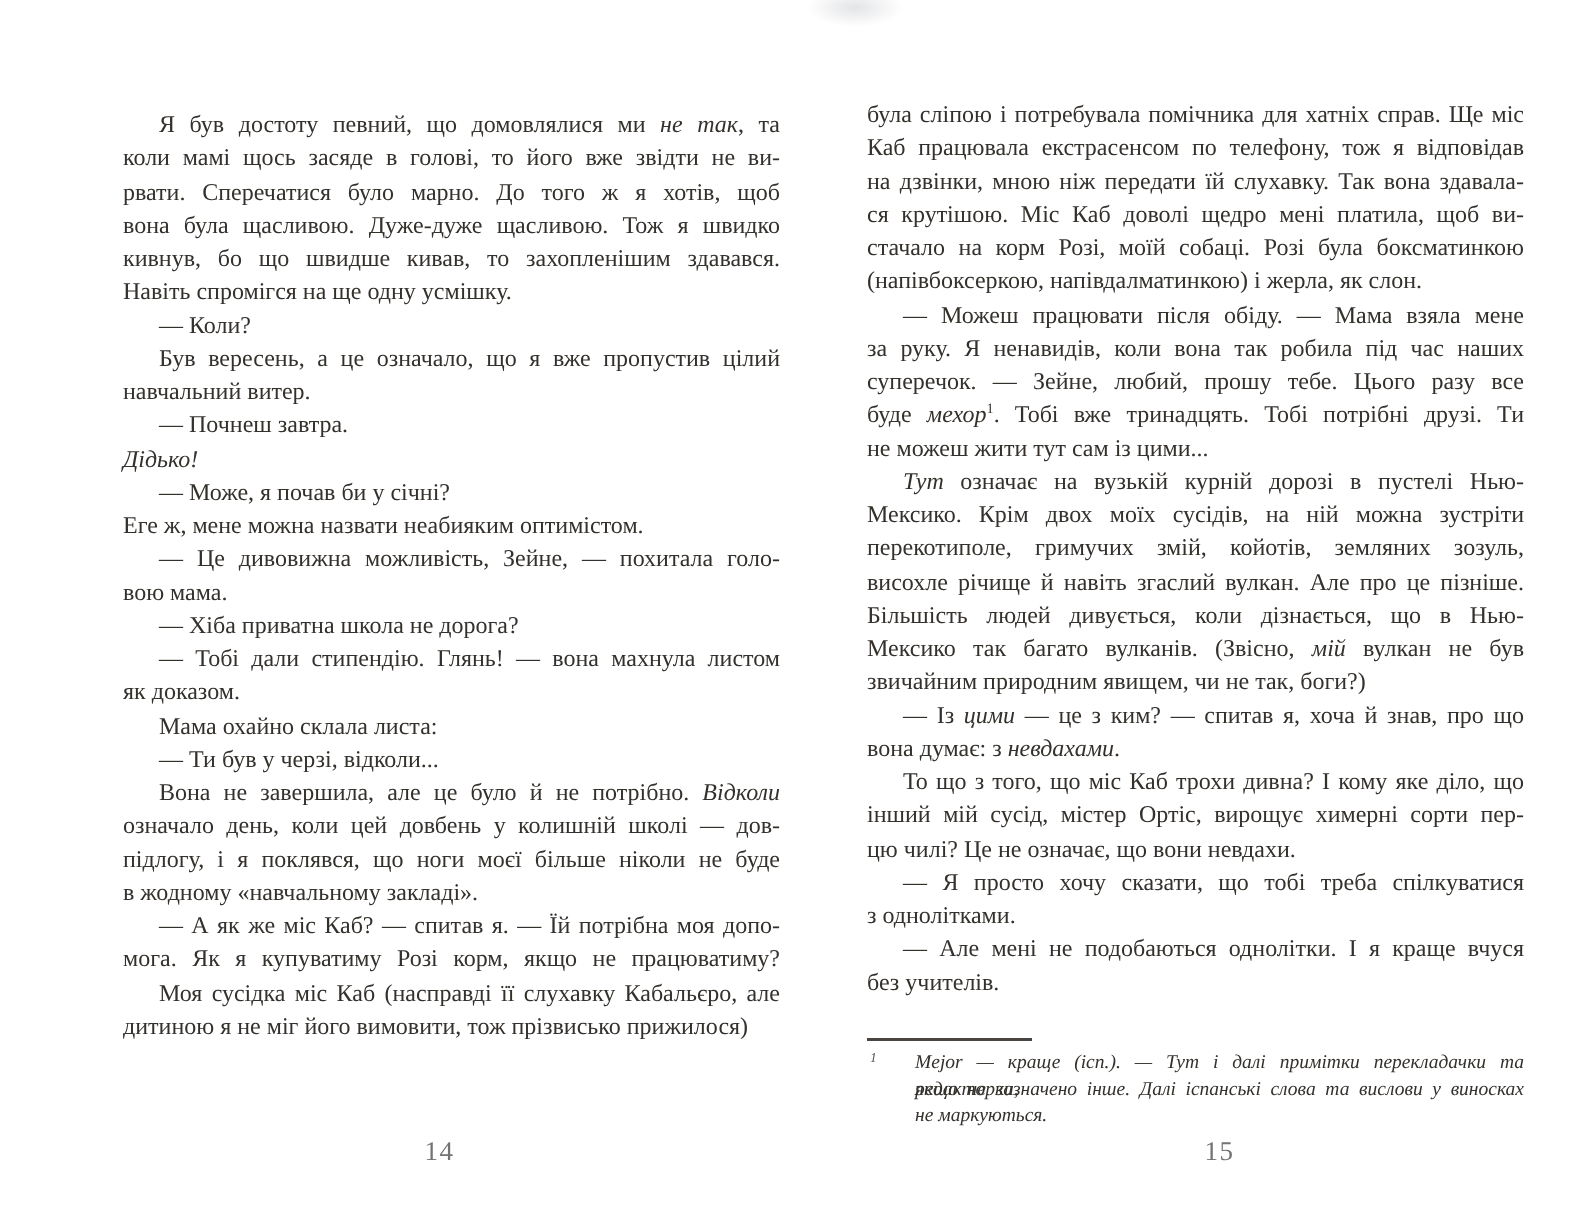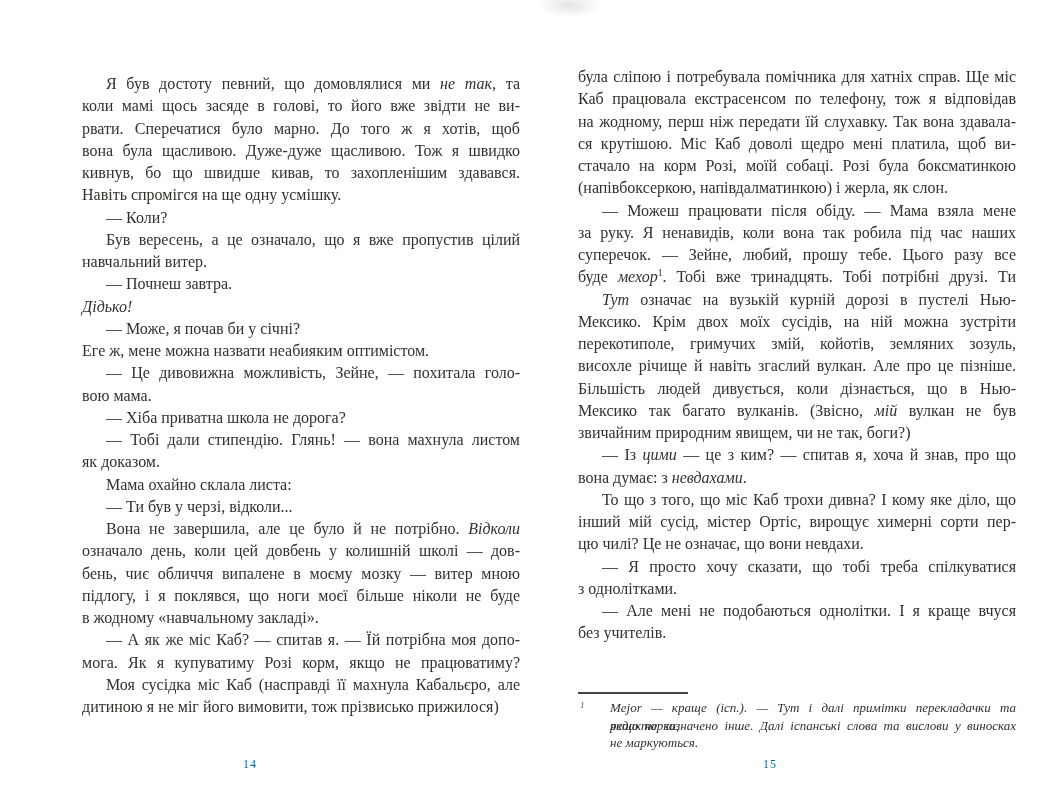--- a/index.html
+++ b/index.html
@@ -74,24 +74,24 @@
   .footnote .ln {
     height: 17.5px;
     line-height: 17.5px;
     font-size: 13px;
   }
 
   .pagenum {
     position: absolute;
     top: 757px;
     width: 60px;
-    text-align: left;
-    font-size: 12px;
+    text-align: right;
+    font-size: 18px;
     letter-spacing: 1px;
-    color: #0369a1;
+    color: #737373;
   }
   .pagenum.left  { left: 243px; }
   .pagenum.right { left: 763px; }
 </style>
 </head>
 <body>
 
 <div class="spread">
   <div class="smudge"></div>
 
@@ -111,42 +111,42 @@
       <div class="ln end"><span>Еге ж, мене можна назвати неабияким оптимістом.</span></div>
       <div class="ln ind"><span>— Це дивовижна можливість, Зейне, — похитала голо-</span></div>
       <div class="ln end"><span>вою мама.</span></div>
       <div class="ln ind end"><span>— Хіба приватна школа не дорога?</span></div>
       <div class="ln ind"><span>— Тобі дали стипендію. Глянь! — вона махнула листом</span></div>
       <div class="ln end"><span>як доказом.</span></div>
       <div class="ln ind end"><span>Мама охайно склала листа:</span></div>
       <div class="ln ind end"><span>— Ти був у черзі, відколи...</span></div>
       <div class="ln ind"><span>Вона не завершила, але це було й не потрібно. </span><i>Відколи</i></div>
       <div class="ln"><span>означало день, коли цей довбень у колишній школі — дов-</span></div>
-      <div class="ln"><span>бень, чиє обличчя випалене в моєму мозку — витер мною</span></div>
       <div class="ln"><span>підлогу, і я поклявся, що ноги моєї більше ніколи не буде</span></div>
       <div class="ln end"><span>в жодному «навчальному закладі».</span></div>
       <div class="ln ind"><span>— А як же міс Каб? — спитав я. — Їй потрібна моя допо-</span></div>
       <div class="ln"><span>мога. Як я купуватиму Розі корм, якщо не працюватиму?</span></div>
-      <div class="ln ind"><span>Моя сусідка міс Каб (насправді її махнула Кабальєро, але</span></div>
+      <div class="ln ind"><span>Моя сусідка міс Каб (насправді її слухавку Кабальєро, але</span></div>
       <div class="ln end"><span>дитиною я не міг його вимовити, тож прізвисько прижилося)</span></div>
     </section>
 
   <div class="pagenum left">14</div>
 
   <section class="page-text right">
       <div class="ln"><span>була сліпою і потребувала помічника для хатніх справ. Ще міс</span></div>
       <div class="ln"><span>Каб працювала екстрасенсом по телефону, тож я відповідав</span></div>
-      <div class="ln"><span>на жодному, перш ніж передати їй слухавку. Так вона здавала-</span></div>
+      <div class="ln"><span>на дзвінки, мною ніж передати їй слухавку. Так вона здавала-</span></div>
       <div class="ln"><span>ся крутішою. Міс Каб доволі щедро мені платила, щоб ви-</span></div>
       <div class="ln"><span>стачало на корм Розі, моїй собаці. Розі була боксматинкою</span></div>
       <div class="ln end"><span>(напівбоксеркою, напівдалматинкою) і жерла, як слон.</span></div>
       <div class="ln ind"><span>— Можеш працювати після обіду. — Мама взяла мене</span></div>
       <div class="ln"><span>за руку. Я ненавидів, коли вона так робила під час наших</span></div>
       <div class="ln"><span>суперечок. — Зейне, любий, прошу тебе. Цього разу все</span></div>
       <div class="ln"><span>буде </span><i>мехор</i><sup>1</sup><span>. Тобі вже тринадцять. Тобі потрібні друзі. Ти</span></div>
+      <div class="ln end"><span>не можеш жити тут сам із цими...</span></div>
       <div class="ln ind"><i>Тут</i><span> означає на вузькій курній дорозі в пустелі Нью-</span></div>
       <div class="ln"><span>Мексико. Крім двох моїх сусідів, на ній можна зустріти</span></div>
       <div class="ln"><span>перекотиполе, гримучих змій, койотів, земляних зозуль,</span></div>
       <div class="ln"><span>висохле річище й навіть згаслий вулкан. Але про це пізніше.</span></div>
       <div class="ln"><span>Більшість людей дивується, коли дізнається, що в Нью-</span></div>
       <div class="ln"><span>Мексико так багато вулканів. (Звісно, </span><i>мій</i><span> вулкан не був</span></div>
       <div class="ln end"><span>звичайним природним явищем, чи не так, боги?)</span></div>
       <div class="ln ind"><span>— Із </span><i>цими</i><span> — це з ким? — спитав я, хоча й знав, про що</span></div>
       <div class="ln end"><span>вона думає: з </span><i>невдахами</i><span>.</span></div>
       <div class="ln ind"><span>То що з того, що міс Каб трохи дивна? І кому яке діло, що</span></div>

